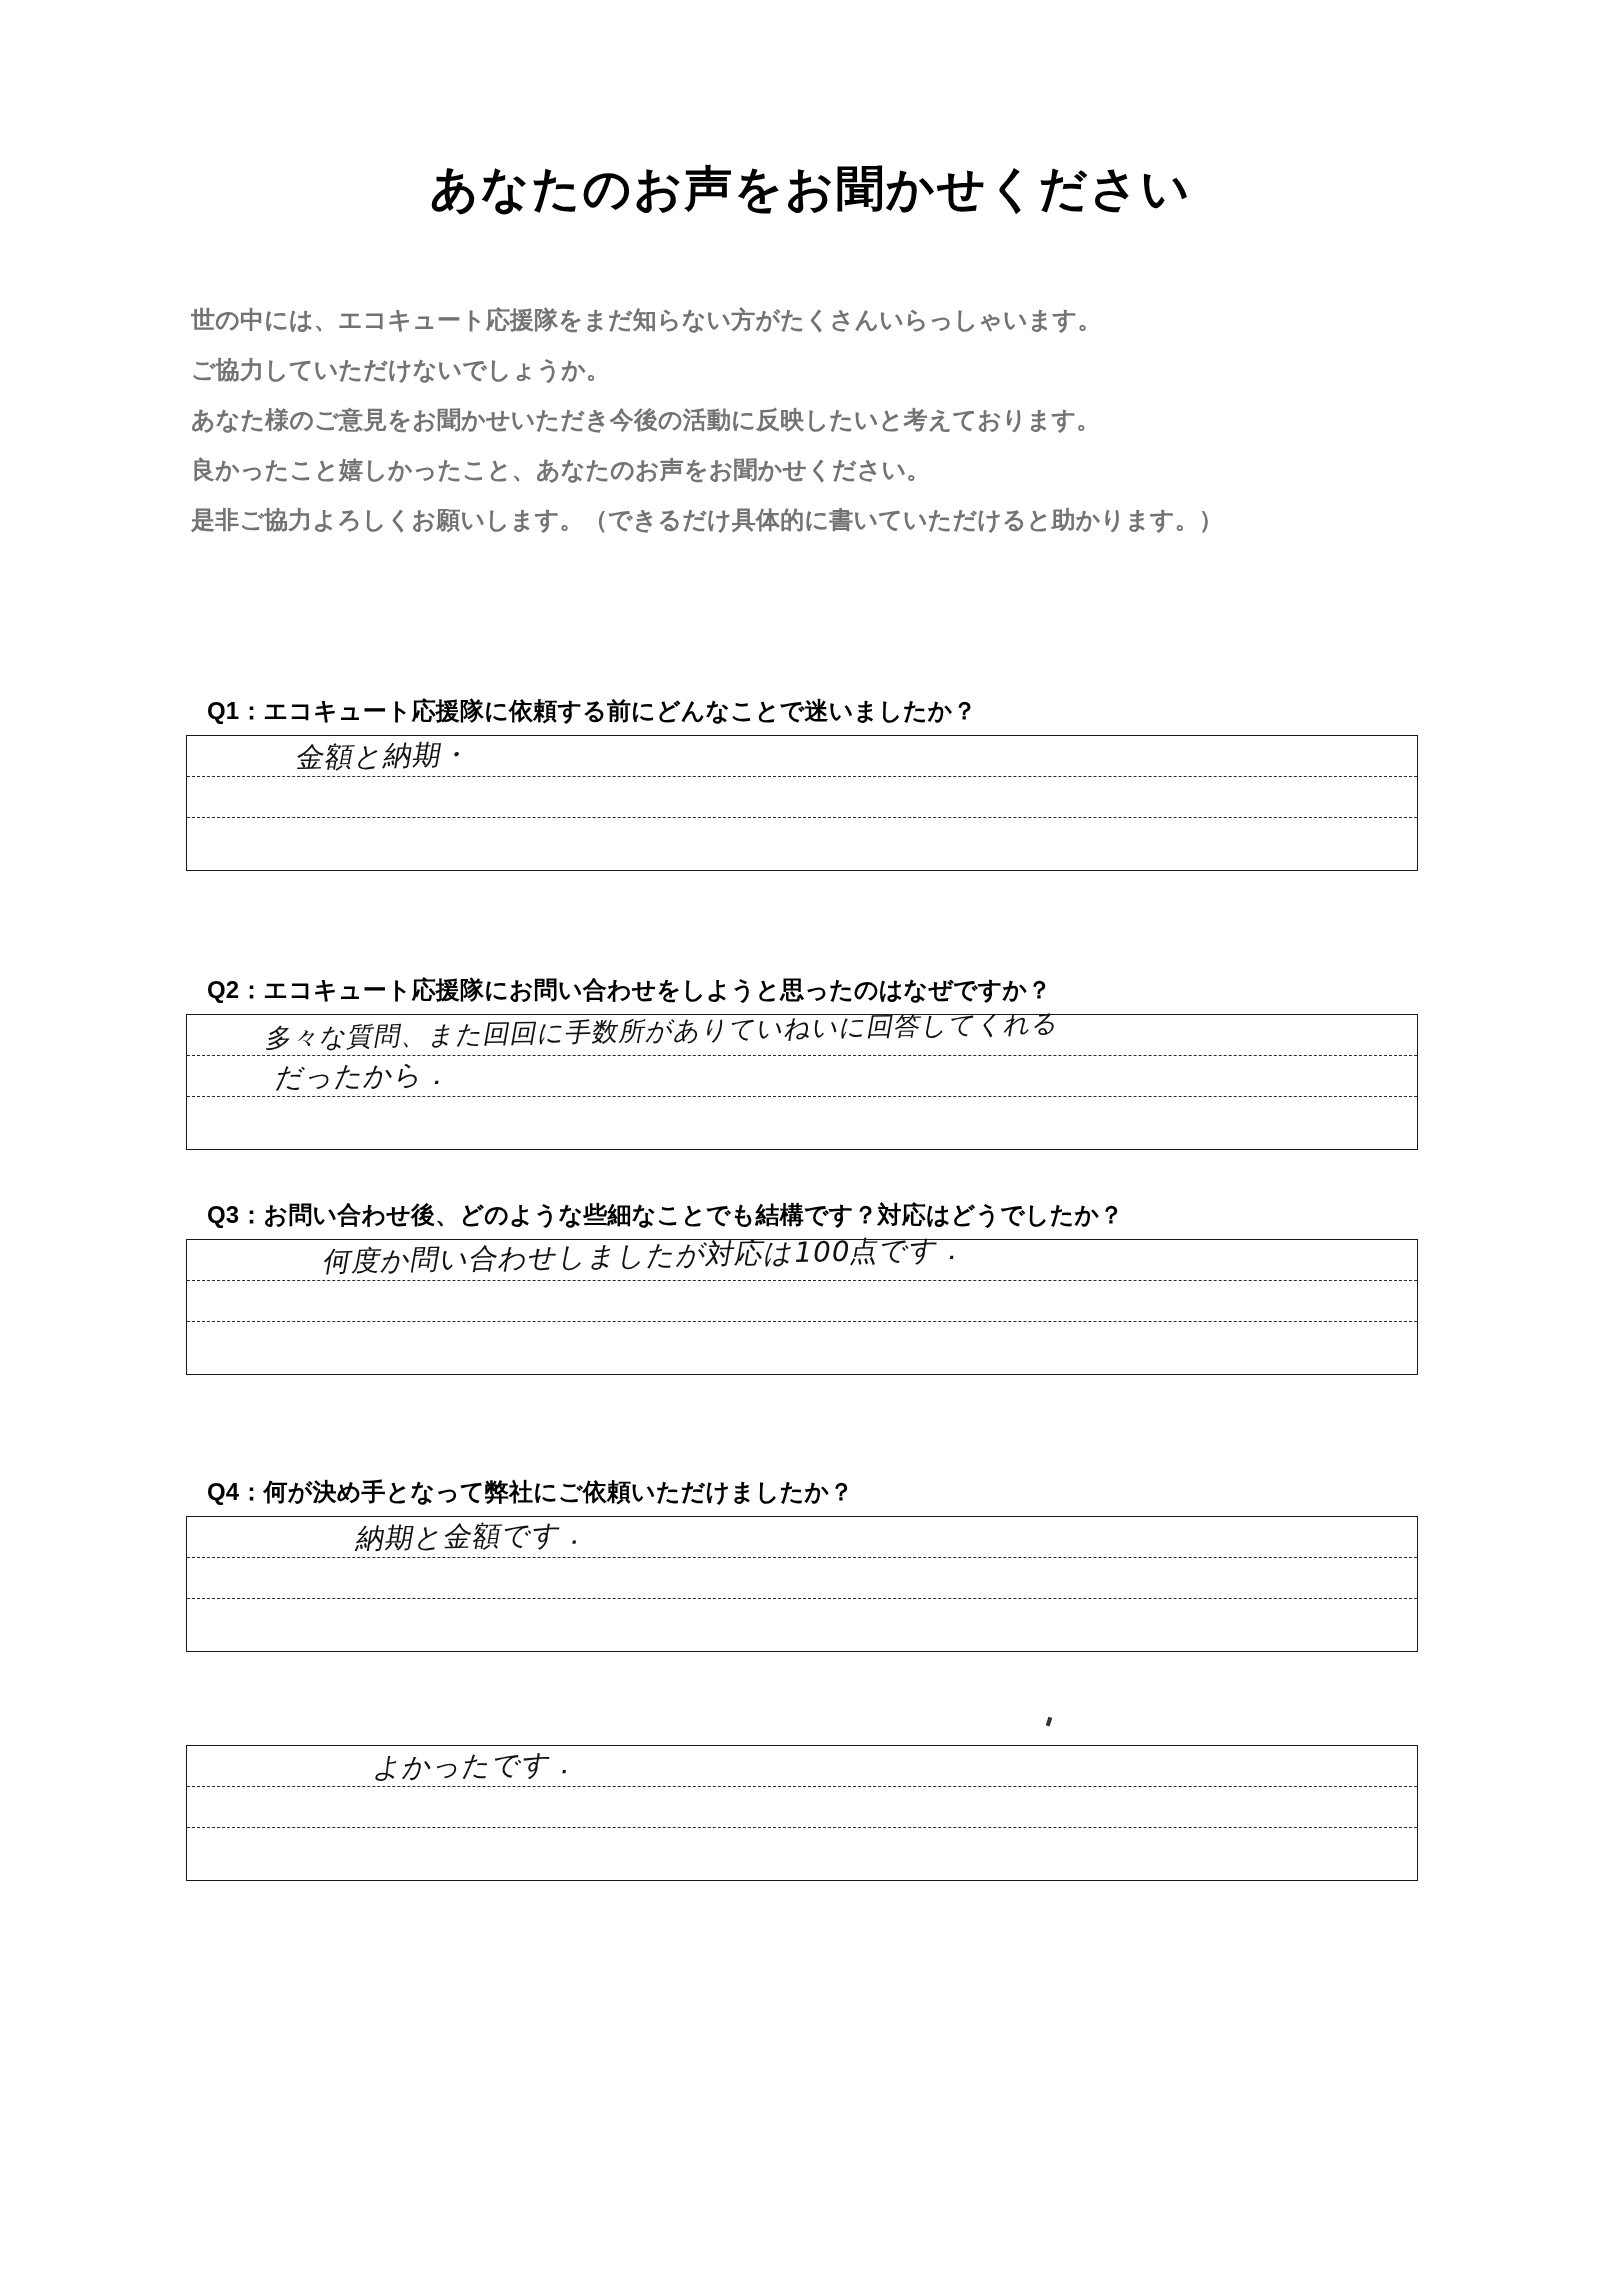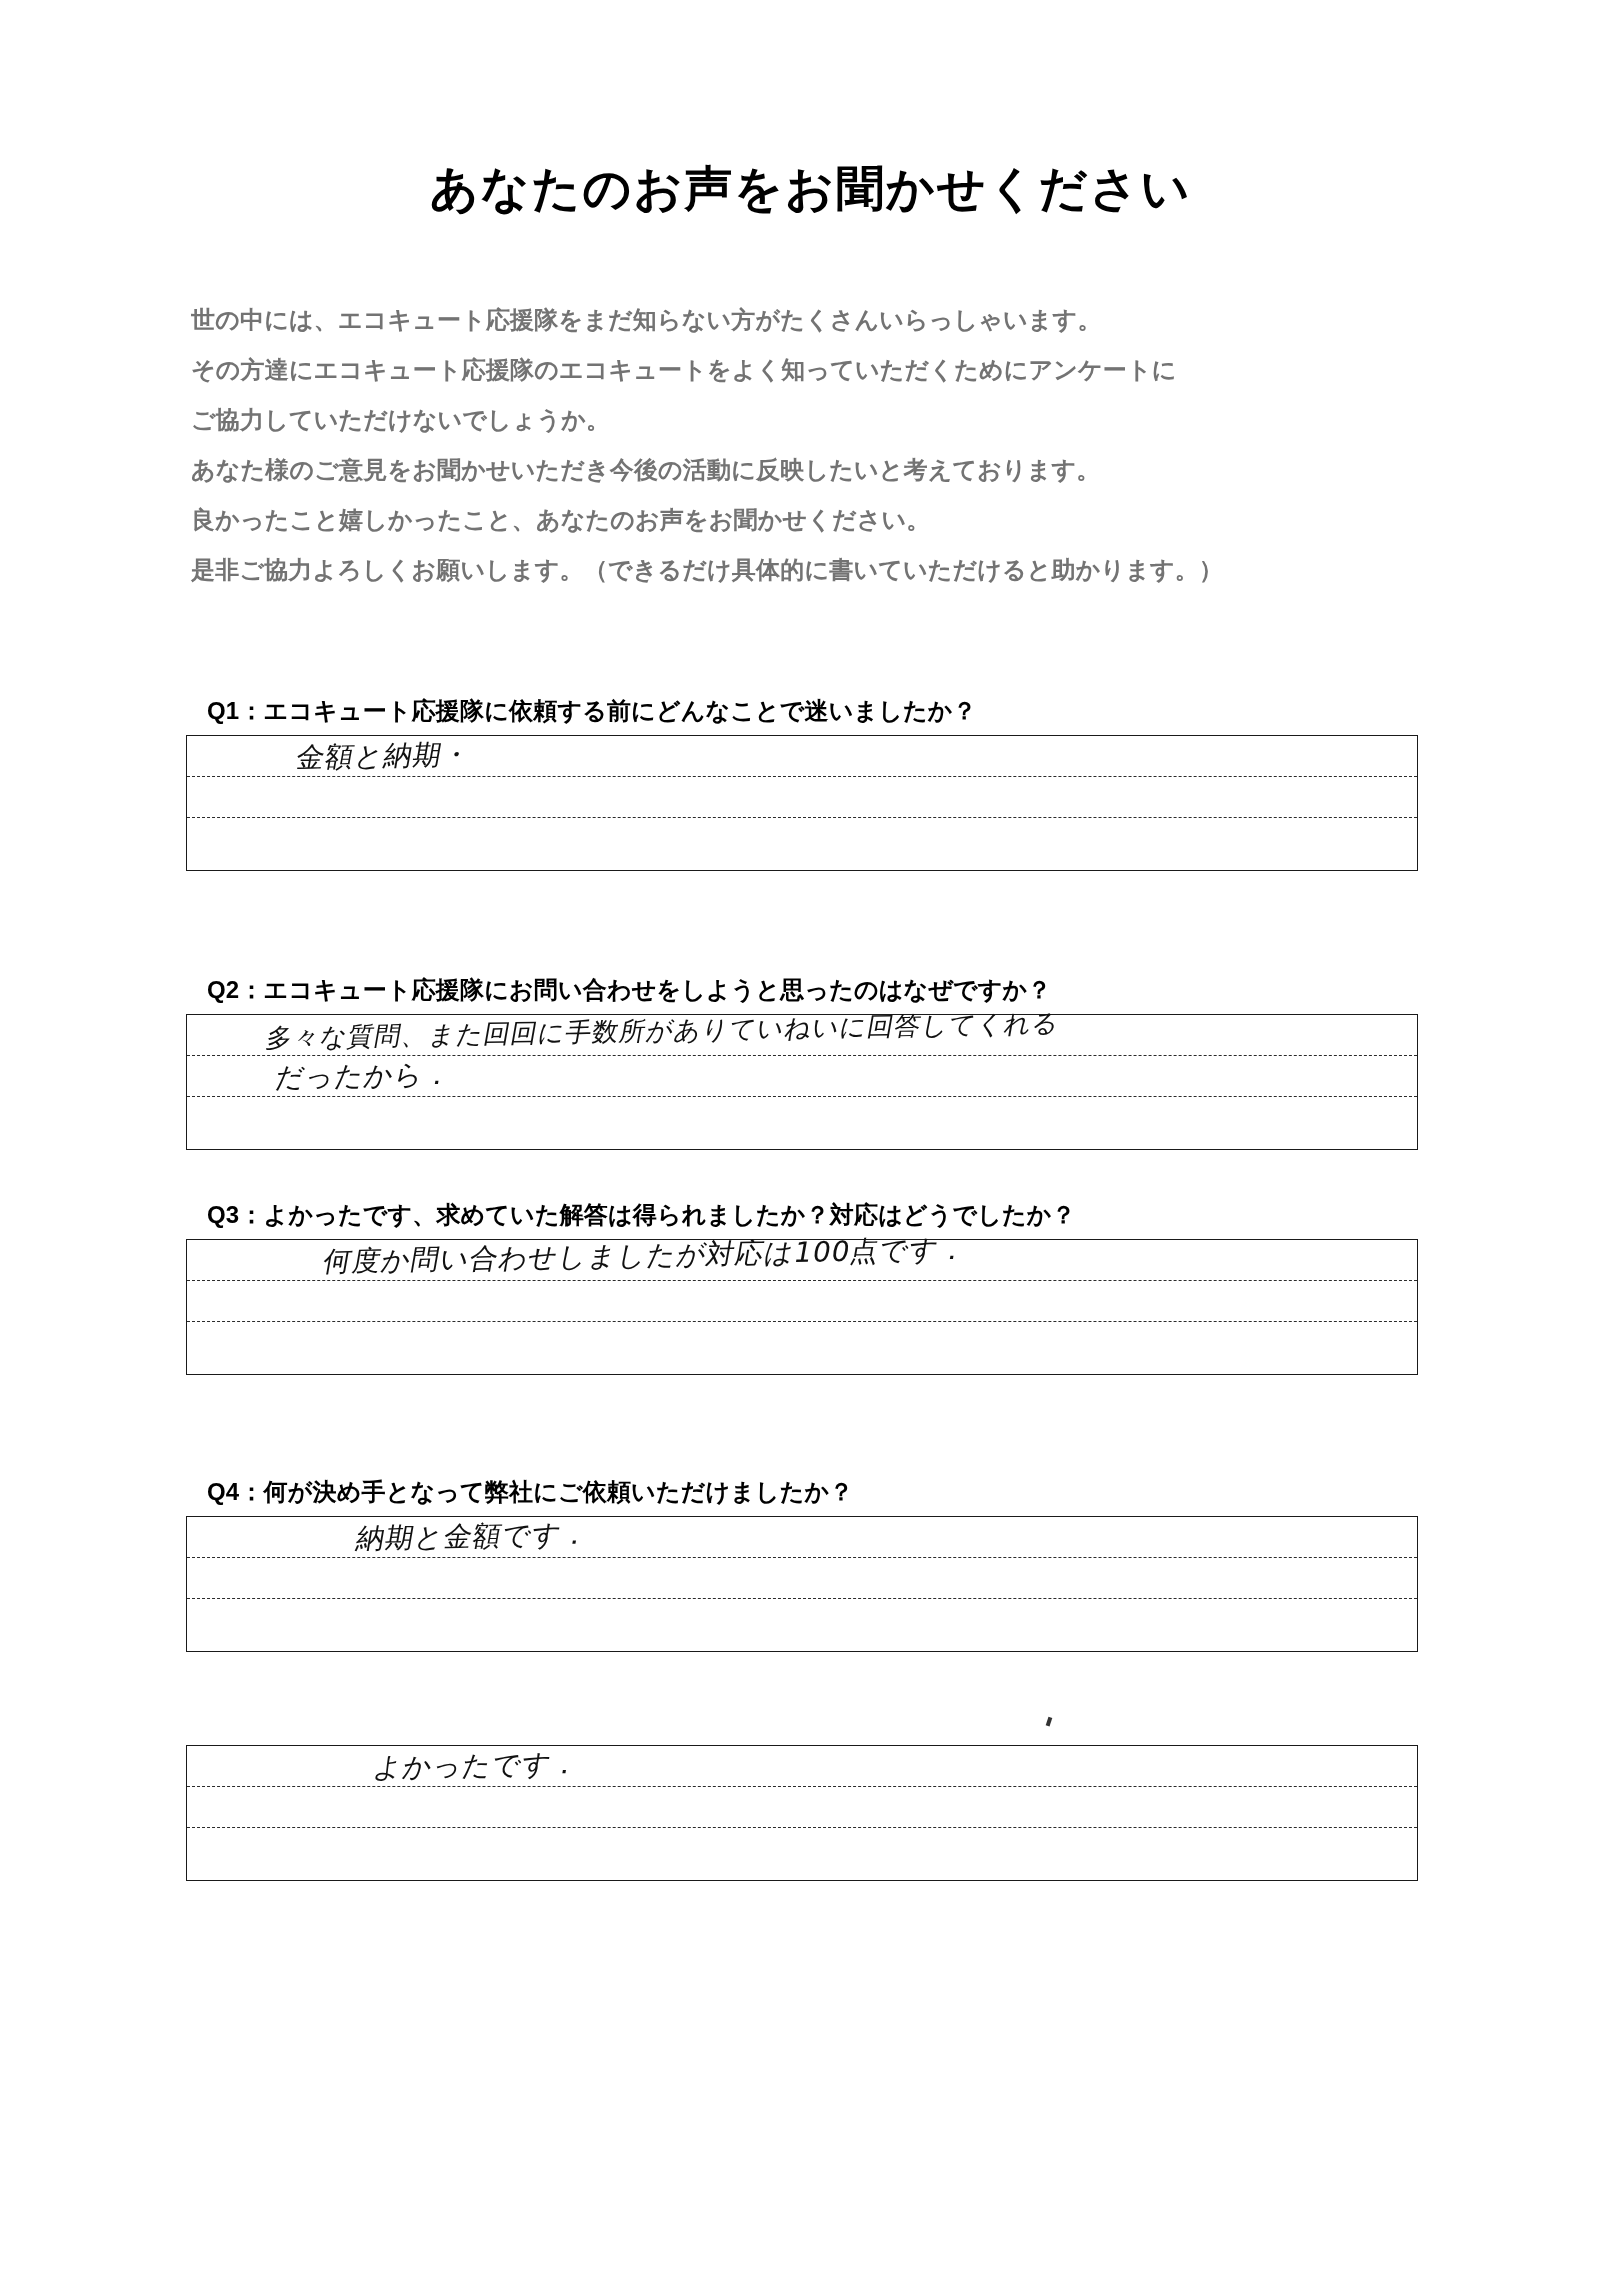--- a/index.html
+++ b/index.html
@@ -121,21 +121,20 @@
 </style>
 </head>
 <body>
 
 <div id="sheet">
 
   <div id="doc-title">あなたのお声をお聞かせください</div>
 
   <div id="intro">
     <div class="intro-line">世の中には、エコキュート応援隊をまだ知らない方がたくさんいらっしゃいます。</div>
-    <div class="intro-line">その方達にエコキュート応援隊のエコキュートをよく知っていただくためにアンケートに</div>
     <div class="intro-line">ご協力していただけないでしょうか。</div>
     <div class="intro-line">あなた様のご意見をお聞かせいただき今後の活動に反映したいと考えております。</div>
     <div class="intro-line">良かったこと嬉しかったこと、あなたのお声をお聞かせください。</div>
     <div class="intro-line">是非ご協力よろしくお願いします。（できるだけ具体的に書いていただけると助かります。）</div>
   </div>
 
   <div class="qblock" id="qblock-1" style="top:699px;">
     <div class="q-label">Q1：エコキュート応援隊に依頼する前にどんなことで迷いましたか？</div>
     <div class="answer-box">
       <div class="answer-row divided">
@@ -159,21 +158,21 @@
       <div class="answer-row divided">
         <span class="hand" style="left:86px; bottom:3.6px;">だったから．</span>
       </div>
       <div class="answer-row tall">
         <span class="hand" style="left:86px; bottom:9px;"></span>
       </div>
     </div>
   </div>
 
   <div class="qblock" id="qblock-3" style="top:1203px;">
-    <div class="q-label">Q3：よかったです、求めていた解答は得られましたか？対応はどうでしたか？</div>
+    <div class="q-label">Q3：お問い合わせ後、どのような些細なことでも結構です？対応はどうでしたか？</div>
     <div class="answer-box">
       <div class="answer-row divided">
         <span class="hand" style="left:134px; bottom:3.6px;">何度か問い合わせしましたが対応は100点です．</span>
       </div>
       <div class="answer-row divided">
         <span class="hand" style="left:134px; bottom:3.6px;"></span>
       </div>
       <div class="answer-row tall">
         <span class="hand" style="left:134px; bottom:9px;"></span>
       </div>

